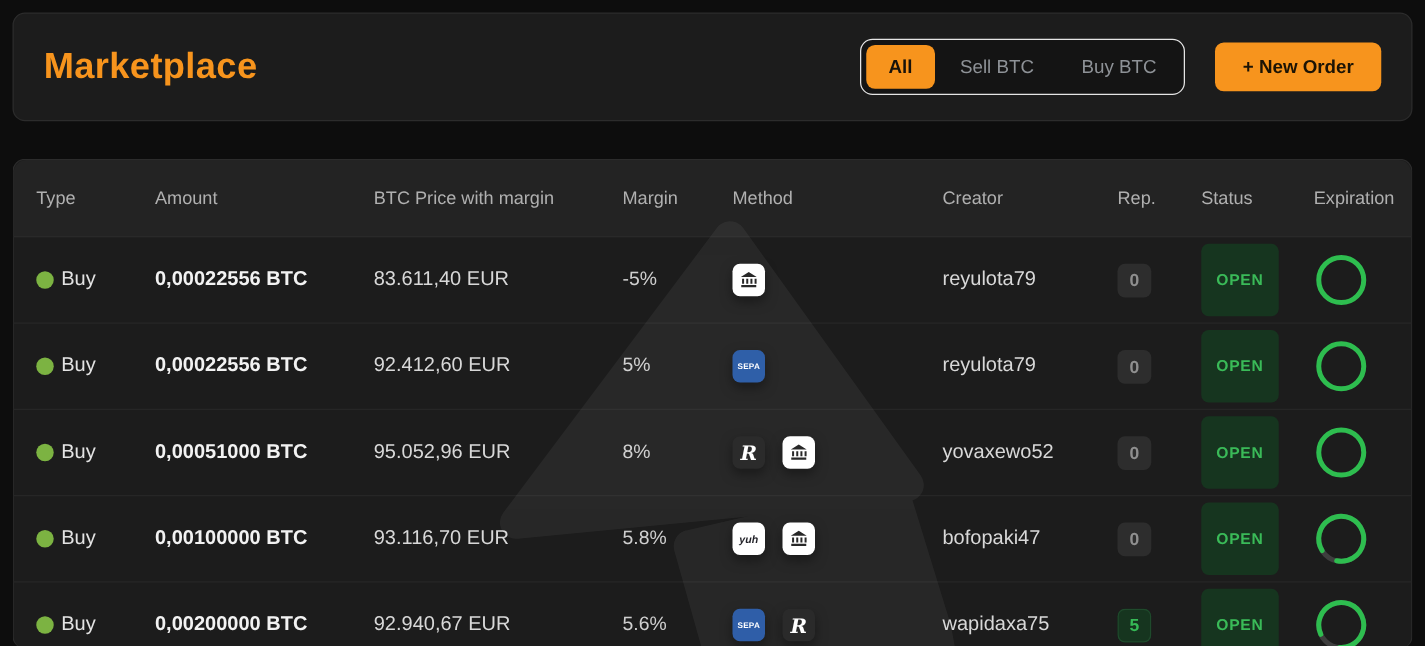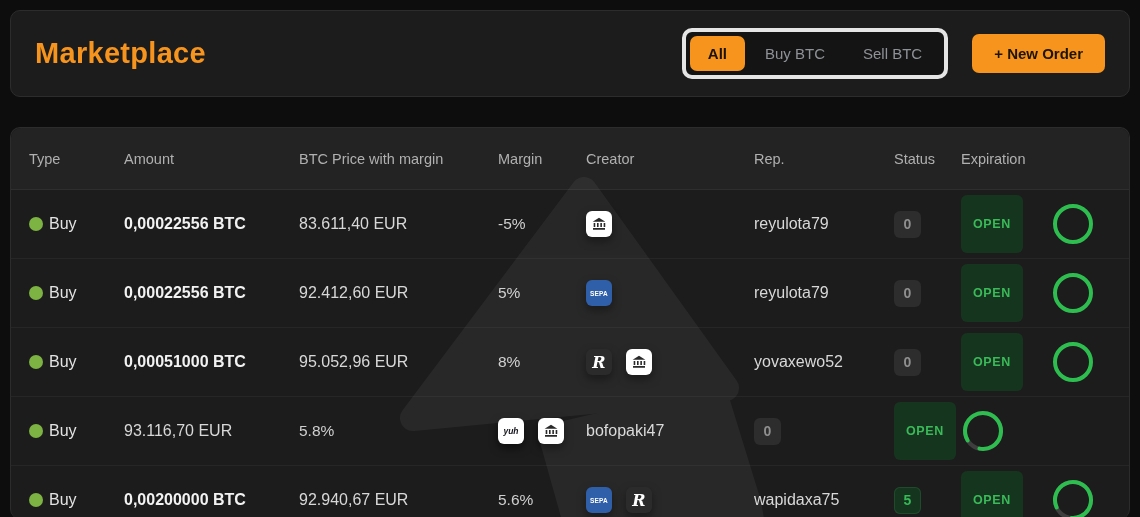--- a/index.html
+++ b/index.html
@@ -18,21 +18,21 @@
   .header-panel {
     top:10px; height:87px;
     display:flex; align-items:center; justify-content:space-between;
     padding:0 24px 0 24px;
     gap:46px;
   }
   .page-title { font-size:29px; font-weight:bold; color:#f7941d; letter-spacing:.3px; }
   .header-right { display:flex; align-items:center; gap:24px; }
   .tab-group {
     display:flex; align-items:center; gap:2px;
-    background:#141414; border:4px solid #e5e5e5; border-radius:10px; padding:4px;
+    background:#141414; border:1px solid #e5e5e5; border-radius:10px; padding:4px;
   }
   .tab {
     border:none; background:transparent; color:#8e9297;
     font-family:inherit; font-size:15px; padding:9px 18px; border-radius:7px; cursor:pointer;
   }
   .tab.active { background:#f7941d; color:#18120a; font-weight:bold; }
   .new-order-btn {
     border:none; background:#f7941d; color:#1c1405; font-weight:bold;
     font-family:inherit; font-size:15px; padding:11px 22px; border-radius:7px; cursor:pointer;
   }
@@ -84,33 +84,34 @@
   .watermark { position:absolute; left:0; top:0; pointer-events:none; }
 </style>
 </head>
 <body>
 
 <header class="panel header-panel">
   <h1 class="page-title">Marketplace</h1>
   <div class="header-right">
     <div class="tab-group" id="tab-group">
         <button class="tab active">All</button>
+        <button class="tab">Sell BTC</button>
         <button class="tab">Buy BTC</button>
-        <button class="tab">Sell BTC</button>
       </div>
     <button class="new-order-btn">+ New Order</button>
   </div>
 </header>
 
 <section class="panel table-panel">
   <div class="grid thead" id="thead">
       <div>Type</div>
       <div>Amount</div>
       <div>BTC Price with margin</div>
       <div>Margin</div>
+      <div>Method</div>
       <div>Creator</div>
       <div>Rep.</div>
       <div>Status</div>
       <div>Expiration</div>
     </div>
   <div id="tbody">
       <div class="grid row">
     <div class="type-cell">
       <span class="dot"></span>
       <span>Buy</span>
@@ -189,20 +190,21 @@
           <svg width="44" height="44" viewBox="0 0 44 44" class="ring">
             <circle cx="22" cy="22" r="18" fill="none" stroke="#2ebd4f" stroke-width="4" stroke-linecap="round"></circle>
           </svg>
         </div>
   </div>
       <div class="grid row">
     <div class="type-cell">
       <span class="dot"></span>
       <span>Buy</span>
     </div>
+    <div class="amount-cell">0,00100000 BTC</div>
     <div class="price-cell">93.116,70 EUR</div>
     <div class="margin-cell">5.8%</div>
     <div class="method-cell">
           <span class="pm-icon pm-yuh">yuh</span>
           <span class="pm-icon pm-bank">
             <svg viewBox="0 0 24 24">
               <path d="M12 2.5 2.5 8.5h19L12 2.5zM4 10.5h2.4v6H4zm5 0h2.4v6H9zm5 0h2.4v6H14zm5 0h2.4v6H19zM3 18h18v2.7H3z"></path>
             </svg>
           </span>
         </div>

